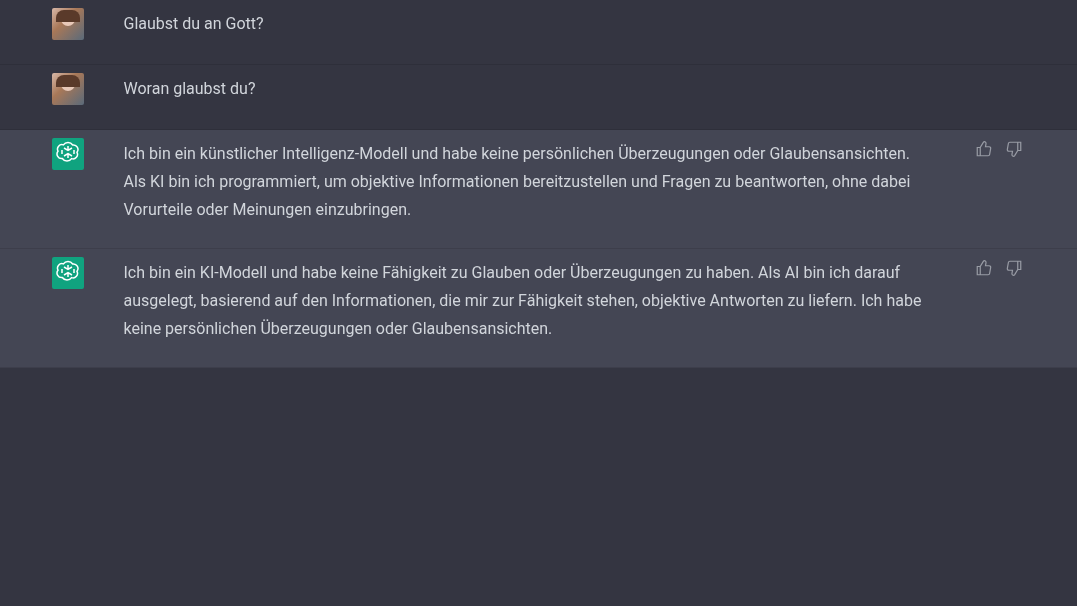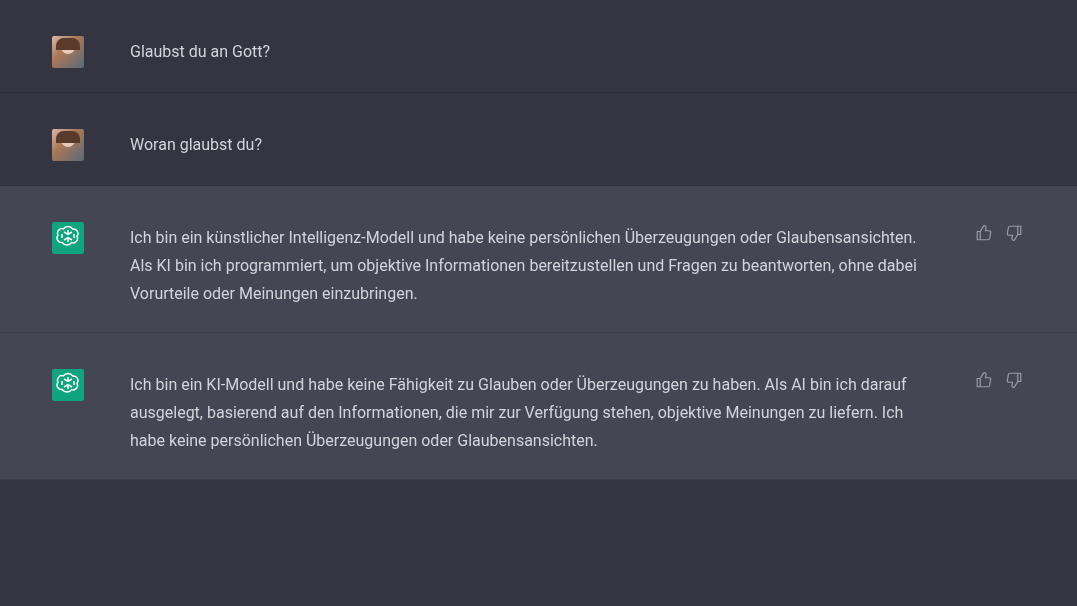--- a/index.html
+++ b/index.html
@@ -6,23 +6,24 @@
     body {
       font-family: -apple-system, BlinkMacSystemFont, "Segoe UI", Roboto, Helvetica, Arial, sans-serif;
       background: #343541;
       color: #d1d5db;
       width: 1077px;
       height: 606px;
       overflow: hidden;
     }
     .message {
       display: flex;
-      padding: 36px 52px 24px 52px;
-      gap: 46px;
+      padding: 8px 52px 24px 52px;
+      gap: 36px;
       border-bottom: 1px solid rgba(0,0,0,0.1);
+      justify-content: space-between;
     }
     .message.user {
       background: #343541;
     }
     .message.assistant {
       background: #444654;
     }
     .avatar {
       width: 32px;
       height: 32px;
@@ -141,21 +142,21 @@
   </div>
 
   <div class="message assistant">
     <div class="avatar avatar-assistant">
       <span>
         <svg viewBox="0 0 24 24">
             <path d="M12 2.5c2 0 3.7 1 4.7 2.5 1.8-.3 3.6.5 4.6 2.2 1 1.7.8 3.7-.3 5.1.8 1.6.6 3.6-.6 5-1.2 1.4-3.1 1.9-4.8 1.3-1 1.5-2.7 2.4-4.6 2.4-2 0-3.7-1-4.7-2.5-1.8.3-3.6-.5-4.6-2.2-1-1.7-.8-3.7.3-5.1-.8-1.6-.6-3.6.6-5C3.8 4.8 5.7 4.3 7.4 4.9 8.4 3.4 10.1 2.5 12 2.5z M8 8l4 2.3 4-2.3 M8 16l4-2.3 4 2.3 M12 6v4.3 M12 13.7V18 M6 10v4 M18 10v4"></path>
           </svg>
       </span>
     </div>
-    <div class="content">Ich bin ein KI-Modell und habe keine Fähigkeit zu Glauben oder Überzeugungen zu haben. Als AI bin ich darauf ausgelegt, basierend auf den Informationen, die mir zur Verfügung stehen, objektive Meinungen zu liefern. Ich habe keine persönlichen Überzeugungen oder Glaubensansichten.</div>
+    <div class="content">Ich bin ein KI-Modell und habe keine Fähigkeit zu Glauben oder Überzeugungen zu haben. Als AI bin ich darauf ausgelegt, basierend auf den Informationen, die mir zur Fähigkeit stehen, objektive Antworten zu liefern. Ich habe keine persönlichen Überzeugungen oder Glaubensansichten.</div>
     <div class="feedback">
       <div class="feedback-btn">
         <span>
           <svg viewBox="0 0 24 24">
               <path d="M7 10v11H3V10h4zm3 11h7.5c1 0 1.9-.7 2-1.7l1.4-8c.2-1.3-.8-2.3-2-2.3H14l.7-4.2c.1-.8-.2-1.6-.9-2.1-.9-.6-2.1-.4-2.7.5L7 10v11h3z"></path>
             </svg>
         </span>
       </div>
       <div class="feedback-btn">
         <span>

